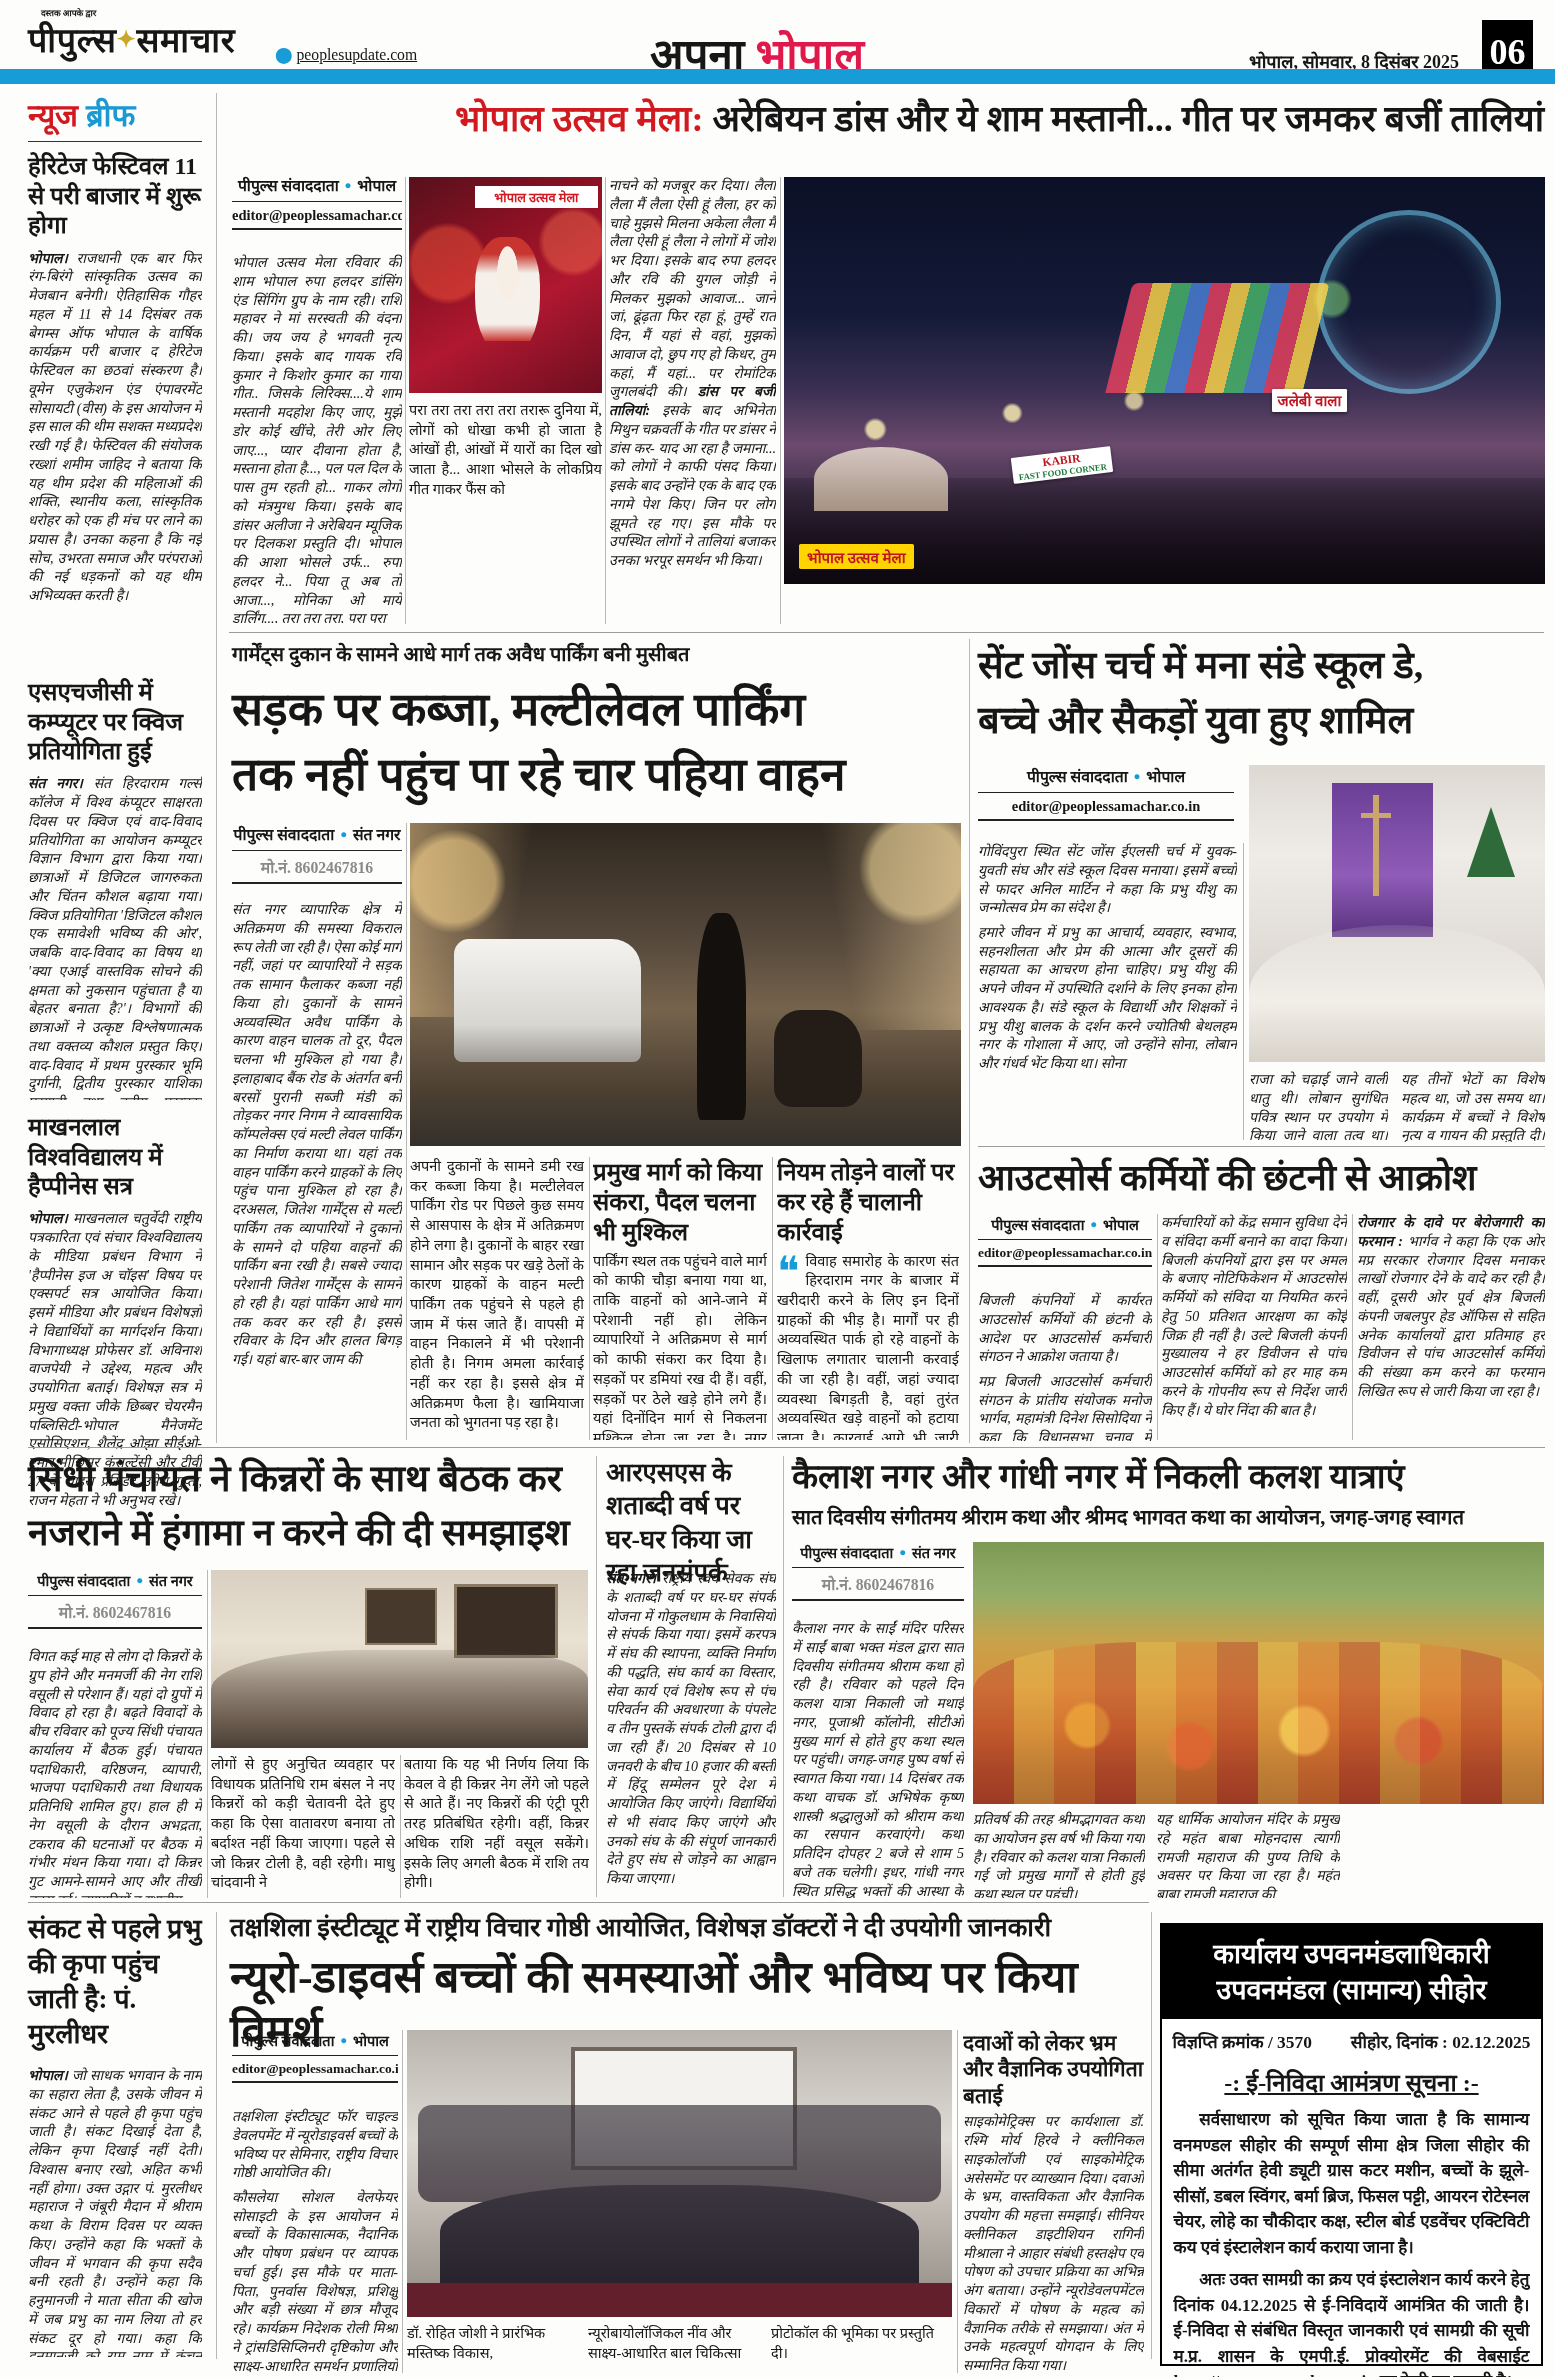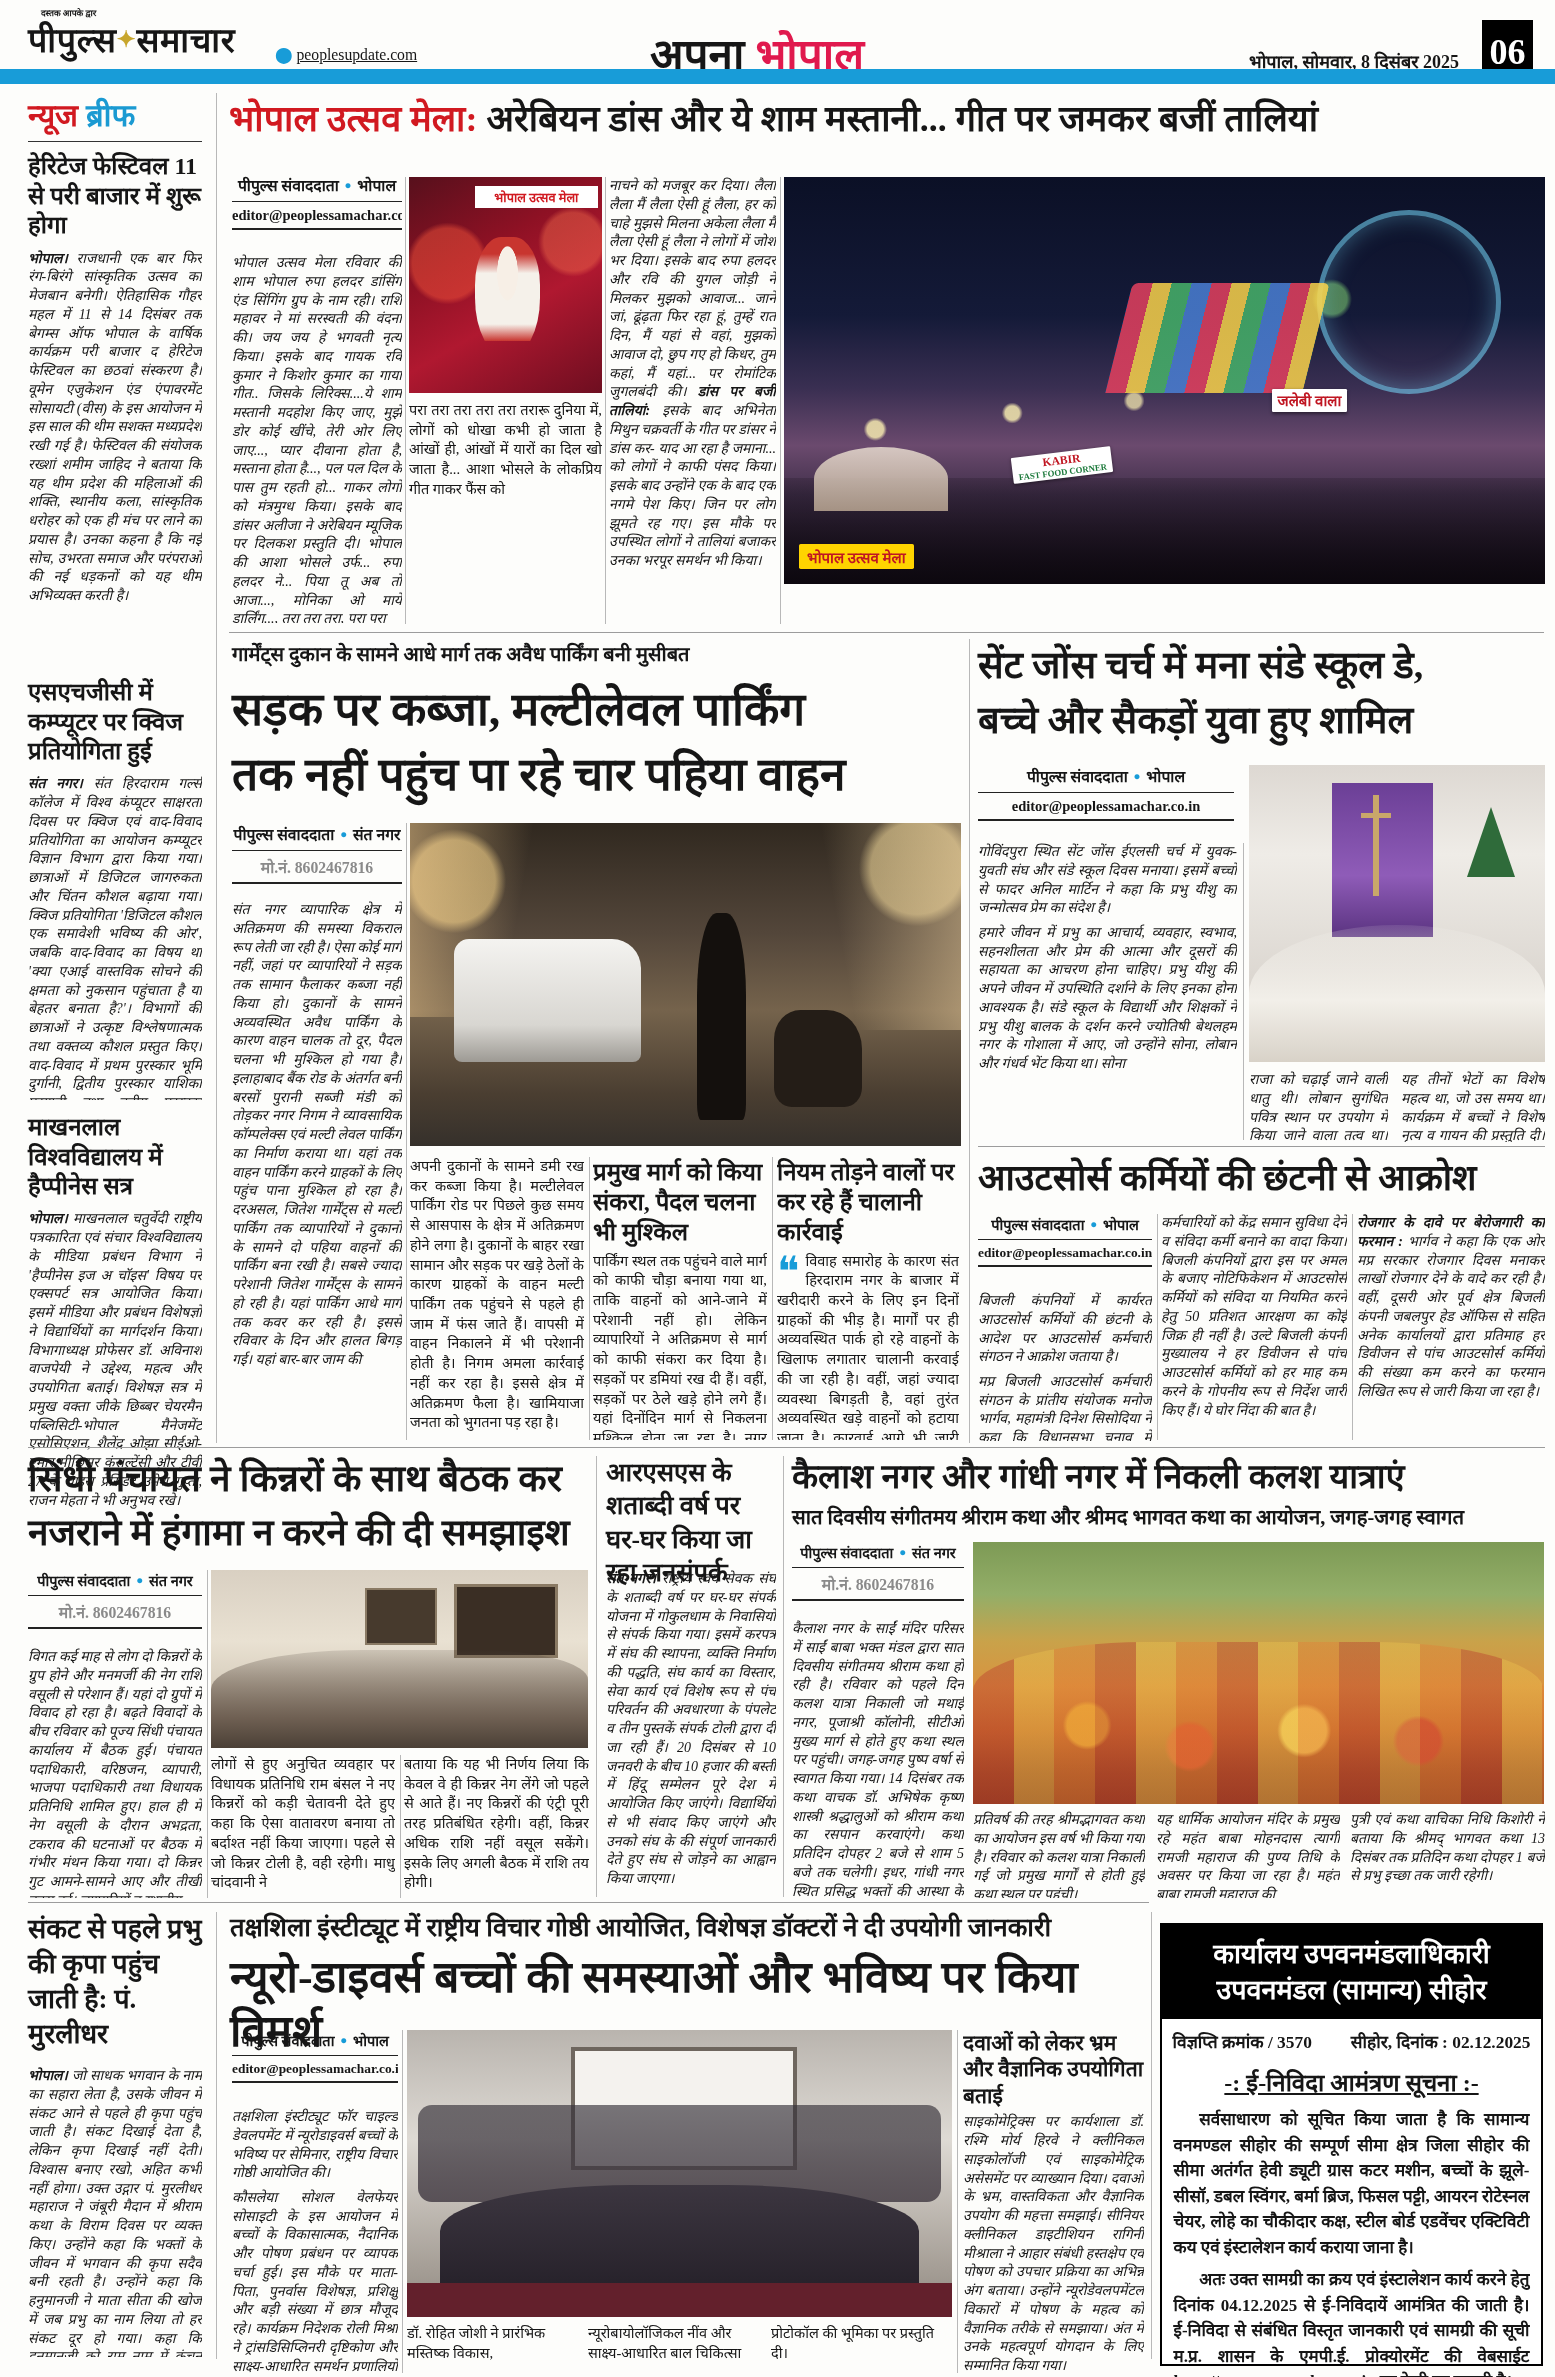--- a/index.html
+++ b/index.html
@@ -79,21 +79,21 @@
     </div>
 
     <h3 class="hl" style="font-size:24px;margin:12.8px 0 9.3px 0;">माखनलाल विश्वविद्यालय में हैप्पीनेस सत्र</h3>
     <div class="col just" style="height:325px;">
       <span class="dl">भोपाल।</span>
       <span>माखनलाल चतुर्वेदी राष्ट्रीय पत्रकारिता एवं संचार विश्वविद्यालय के मीडिया प्रबंधन विभाग ने 'हैप्पीनेस इज अ चॉइस' विषय पर एक्सपर्ट सत्र आयोजित किया। इसमें मीडिया और प्रबंधन विशेषज्ञों ने विद्यार्थियों का मार्गदर्शन किया। विभागाध्यक्ष प्रोफेसर डॉ. अविनाश वाजपेयी ने उद्देश्य, महत्व और उपयोगिता बताई। विशेषज्ञ सत्र में प्रमुख वक्ता जीके छिब्बर चेयरमैन पब्लिसिटी-भोपाल मैनेजमेंट एसोसिएशन, शैलेंद्र ओझा सीईओ-एमार मीछिसर कंसल्टेंसी और टीवी 27 के वाइस प्रेसिडेंट उमेश गुप्ता, राजन मेहता ने भी अनुभव रखे।</span>
     </div>
   </div>
   <div class="vrule abs" style="left:216px;top:93px;height:1350px;"></div>
 
-  <h1 class="hl abs" style="left:229px;top:98px;width:1315px;font-size:36px;">
+  <h1 class="hl abs" style="left:229px;top:98px;width:1315px;font-size:36px;text-align:right;">
     <span style="color:#d11920;">भोपाल उत्सव मेला:</span>
     <span>अरेबियन डांस और ये शाम मस्तानी... गीत पर जमकर बजीं तालियां</span>
   </h1>
 
   <div class="byline abs" style="left:232px;top:174px;width:170px;">
     <div class="by-row"><span>पीपुल्स संवाददाता</span><span class="by-dot">●</span><span>भोपाल</span></div>
     <div class="by-rule"></div>
     <div class="by-email">editor@peoplessamachar.co.in</div>
     <div class="by-rule"></div>
   </div>
@@ -284,21 +284,20 @@
   <div class="photo" style="left:973px;top:1542px;width:571px;height:262px;background:
        radial-gradient(circle at 20% 70%, rgba(240,190,60,.8) 0 20px, transparent 24.4px),
        radial-gradient(circle at 38% 78%, rgba(220,90,50,.8) 0 21px, transparent 25.6px),
        radial-gradient(circle at 58% 72%, rgba(245,205,90,.85) 0 22px, transparent 27px),
        radial-gradient(circle at 78% 76%, rgba(200,60,50,.8) 0 21px, transparent 25.6px),
        linear-gradient(180deg,#7d9a55 0%,#93ae68 20%,#c9a24a 38%,#d9933f 55%,#c9732f 72%,#a35527 88%,#8f4522 100%);">
     <div style="position:absolute;left:0;bottom:0;width:100%;height:62%;background:repeating-linear-gradient(90deg,rgba(180,40,40,.35) 0 41px,rgba(240,200,80,.35) 41px 81px,rgba(230,120,50,.35) 81px 122px);border-radius:30% 30% 0 0;"></div>
   </div>
   <div class="col just abs" style="left:973px;top:1811px;width:172px;height:87px;">प्रतिवर्ष की तरह श्रीमद्भागवत कथा का आयोजन इस वर्ष भी किया गया है। रविवार को कलश यात्रा निकाली गई जो प्रमुख मार्गों से होती हुई कथा स्थल पर पहुंची।</div>
   <div class="col just abs" style="left:1156px;top:1811px;width:184px;height:87px;">यह धार्मिक आयोजन मंदिर के प्रमुख रहे महंत बाबा मोहनदास त्यागी रामजी महाराज की पुण्य तिथि के अवसर पर किया जा रहा है। महंत बाबा रामजी महाराज की</div>
-  <div class="col just abs" style="left:1350px;top:1811px;width:195px;height:87px;">पुत्री एवं कथा वाचिका निधि किशोरी ने बताया कि श्रीमद् भागवत कथा 13 दिसंबर तक प्रतिदिन कथा दोपहर 1 बजे से प्रभु इच्छा तक जारी रहेगी।</div>
 
   <div class="hrule abs" style="left:28px;top:1902px;width:1121px;"></div>
 
   <h2 class="hl abs" style="left:28px;top:1912px;width:174px;font-size:27px;line-height:1.3;">संकट से पहले प्रभु की कृपा पहुंच जाती है: पं. मुरलीधर</h2>
   <div class="col just abs" style="left:28px;top:2067px;width:174px;height:290px;">
     <span class="dl">भोपाल।</span>
     <span>जो साधक भगवान के नाम का सहारा लेता है, उसके जीवन में संकट आने से पहले ही कृपा पहुंच जाती है। संकट दिखाई देता है, लेकिन कृपा दिखाई नहीं देती। विश्वास बनाए रखो, अहित कभी नहीं होगा। उक्त उद्गार पं. मुरलीधर महाराज ने जंबूरी मैदान में श्रीराम कथा के विराम दिवस पर व्यक्त किए। उन्होंने कहा कि भक्तों के जीवन में भगवान की कृपा सदैव बनी रहती है। उन्होंने कहा कि हनुमानजी ने माता सीता की खोज में जब प्रभु का नाम लिया तो हर संकट दूर हो गया। कहा कि हनुमानजी को राम नाम में कंचन पहली बाधा बनी, लेकिन उन्होंने भक्ति नहीं छोड़ी। धन ही सबकुछ नहीं है।</span>
   </div>
   <div class="vrule abs" style="left:216px;top:1912px;height:447px;"></div>
 

